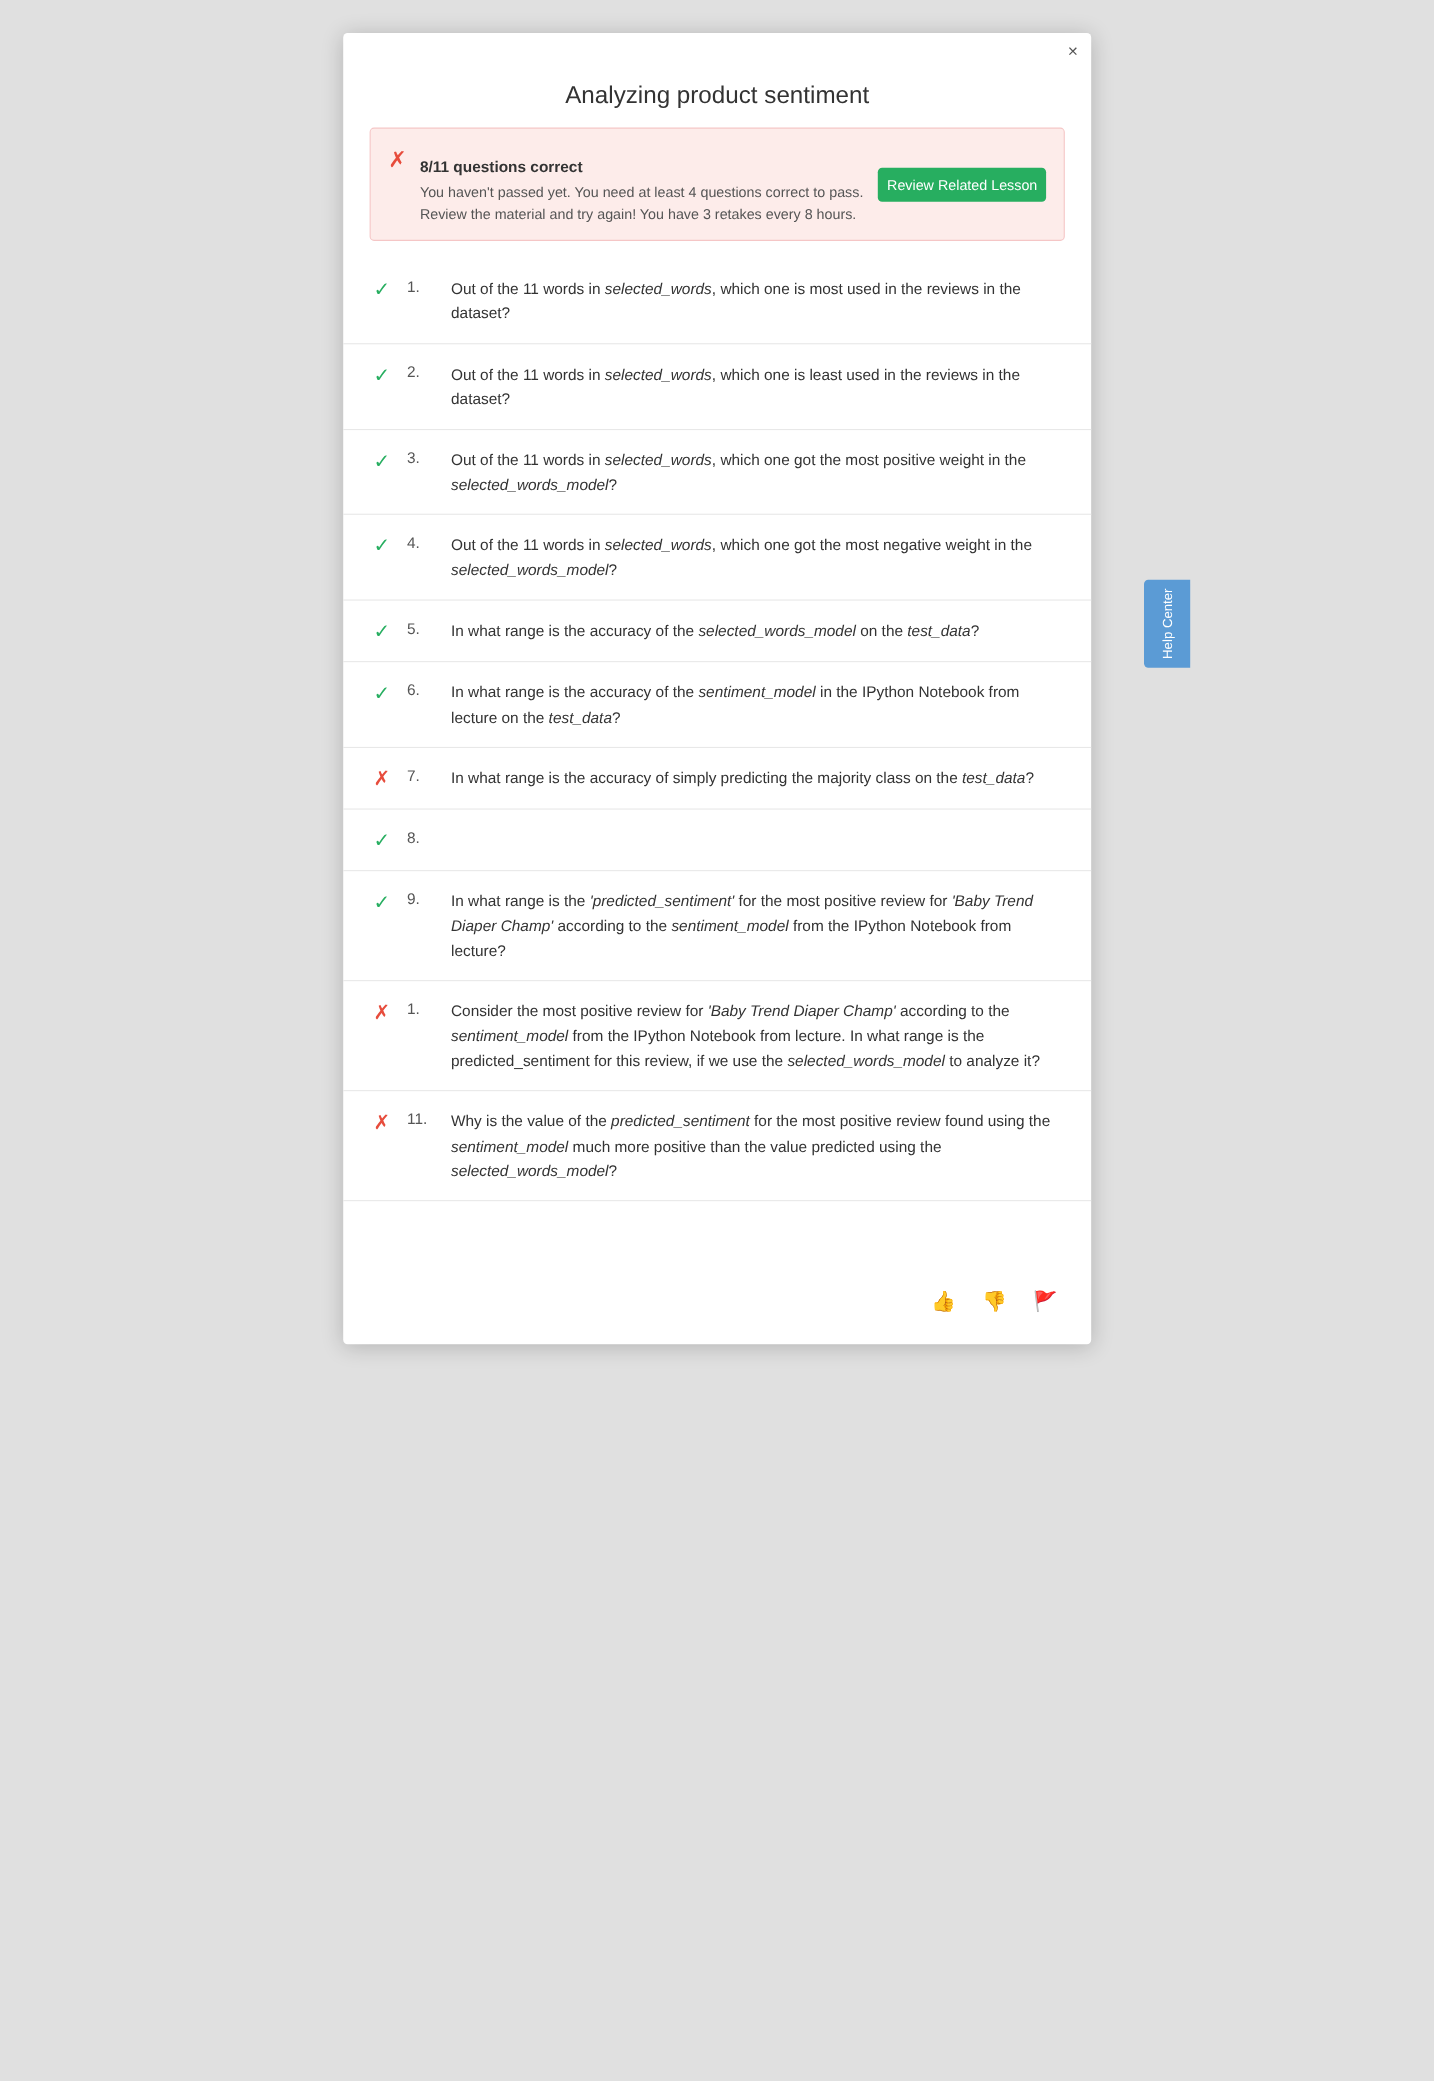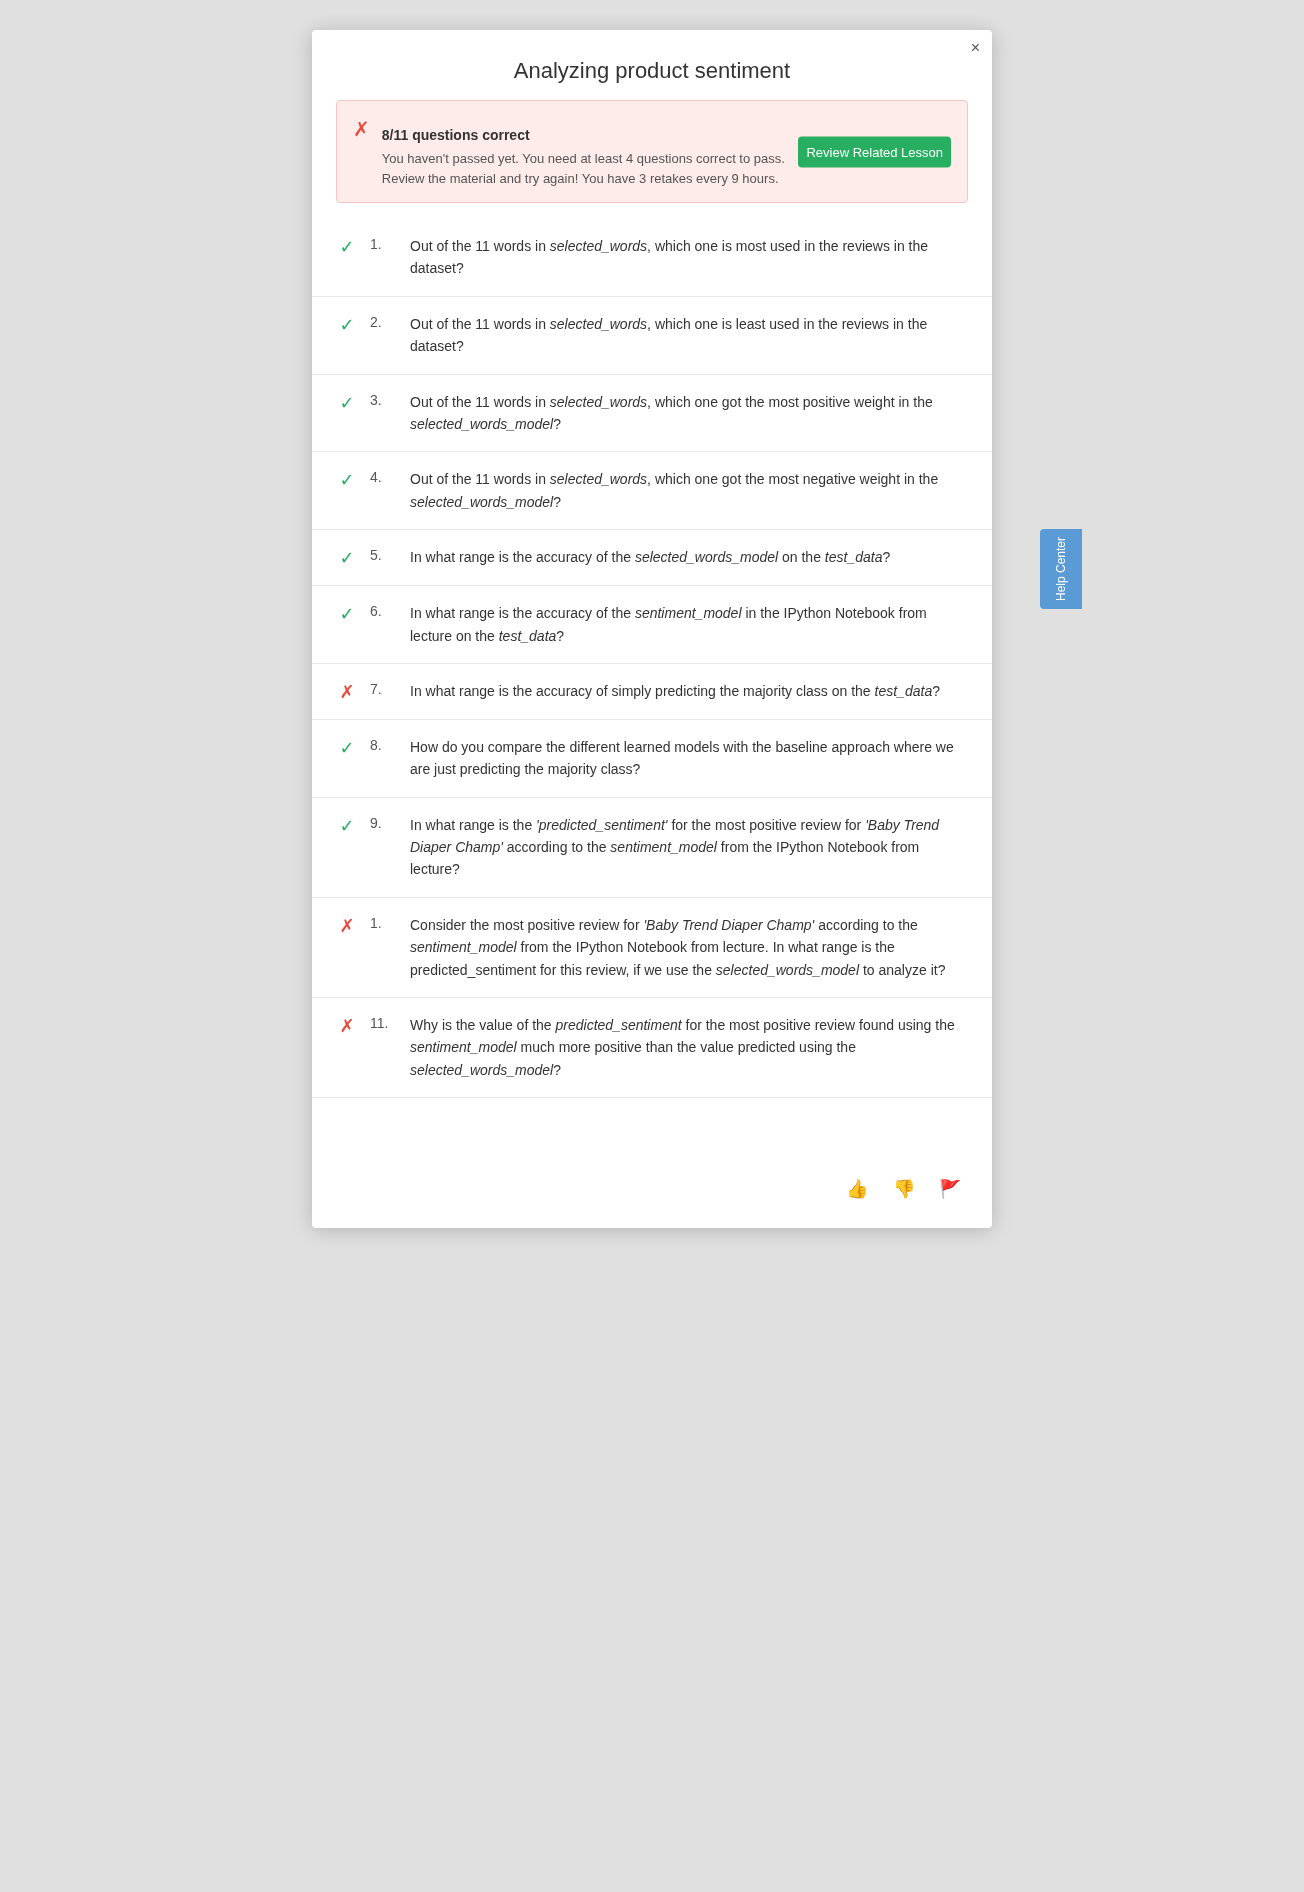--- a/index.html
+++ b/index.html
@@ -38,21 +38,21 @@
       cursor: pointer;
       background: none;
       border: none;
       line-height: 1;
     }
     .modal-title {
       text-align: center;
       font-size: 22px;
       font-weight: 500;
       color: #333;
-      padding: 28px 40px 16px;
+      padding: 44px 40px 16px;
     }
     .score-banner {
       background: #fdecea;
       border: 1px solid #f5c6c6;
       margin: 0 24px 0 24px;
       padding: 14px 16px;
       border-radius: 4px;
       display: flex;
       align-items: flex-start;
       gap: 12px;
@@ -166,21 +166,21 @@
     <button class="close-btn">×</button>
 
     <h1 class="modal-title">Analyzing product sentiment</h1>
 
     <div class="score-banner">
       <span class="score-icon">✗</span>
       <div class="score-content">
         <div class="score-label">8/11 questions correct</div>
         <div class="score-description">
           <span>You haven't passed yet. You need at least 4 questions correct to pass.</span><br>
-          <span>Review the material and try again! You have 3 retakes every 9 hours.</span>
+          <span>Review the material and try again! You have 3 retakes every 8 hours.</span>
         </div>
       </div>
       <button class="review-btn">Review Related Lesson</button>
     </div>
 
     <div class="questions-list">
 
       <div class="question-item">
         <span class="q-icon correct">✓</span>
         <span class="q-number">1.</span>
@@ -219,21 +219,20 @@
 
       <div class="question-item">
         <span class="q-icon wrong">✗</span>
         <span class="q-number">7.</span>
         <span class="q-text">In what range is the accuracy of simply predicting the majority class on the <em>test_data</em>?</span>
       </div>
 
       <div class="question-item">
         <span class="q-icon correct">✓</span>
         <span class="q-number">8.</span>
-        <span class="q-text">How do you compare the different learned models with the baseline approach where we are just predicting the majority class?</span>
       </div>
 
       <div class="question-item">
         <span class="q-icon correct">✓</span>
         <span class="q-number">9.</span>
         <span class="q-text">In what range is the <em>'predicted_sentiment'</em> for the most positive review for <em>'Baby Trend Diaper Champ'</em> according to the <em>sentiment_model</em> from the IPython Notebook from lecture?</span>
       </div>
 
       <div class="question-item">
         <span class="q-icon wrong">✗</span>

